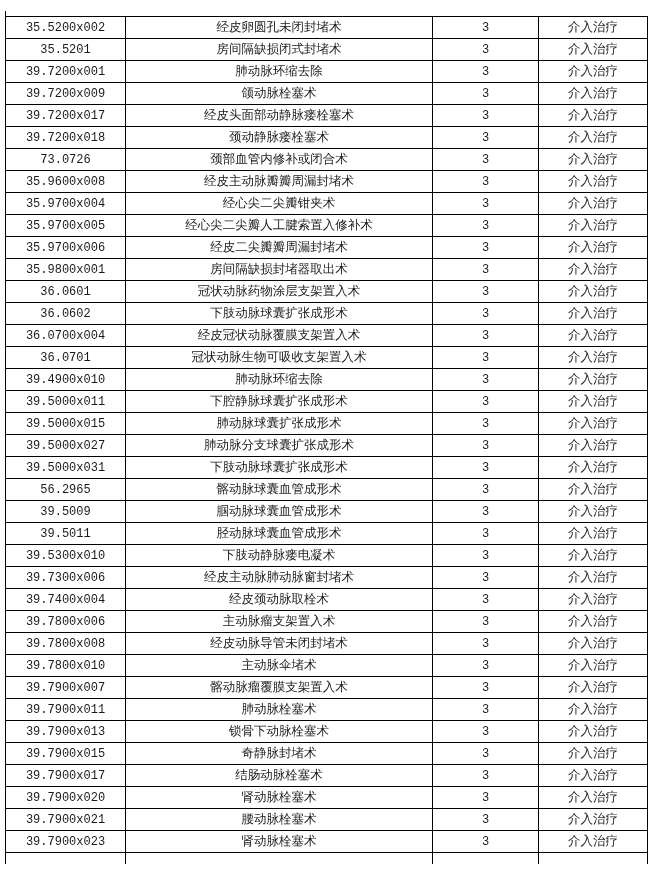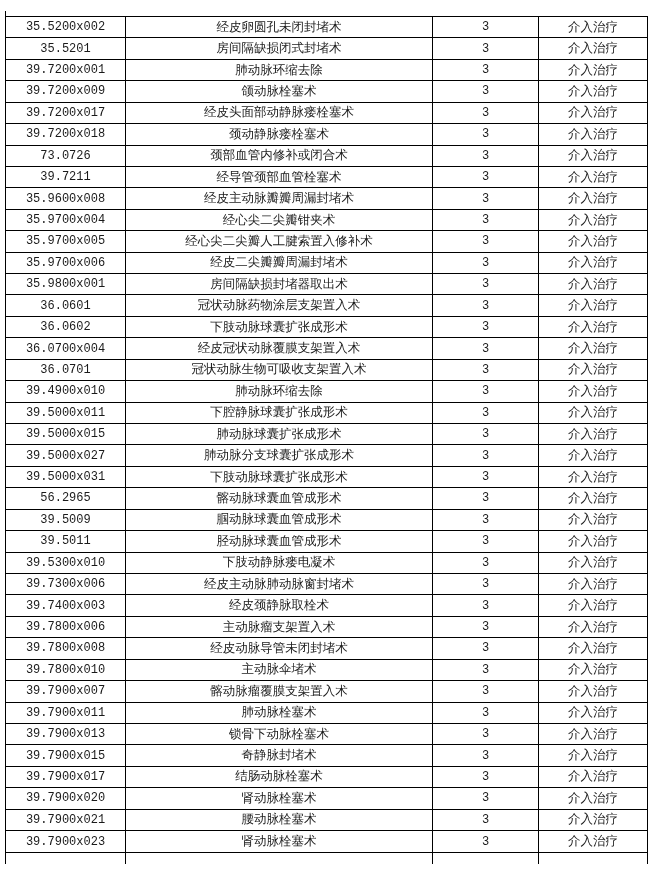--- a/index.html
+++ b/index.html
@@ -110,26 +110,20 @@
         <td class="grade-text">3</td>
         <td class="cn-text">介入治疗</td>
       </tr>
         <tr>
         <td class="code-text">73.0726</td>
         <td class="cn-text">颈部血管内修补或闭合术</td>
         <td class="grade-text">3</td>
         <td class="cn-text">介入治疗</td>
       </tr>
         <tr>
-        <td class="code-text">39.7211</td>
-        <td class="cn-text">经导管颈部血管栓塞术</td>
-        <td class="grade-text">3</td>
-        <td class="cn-text">介入治疗</td>
-      </tr>
-        <tr>
         <td class="code-text">35.9600x008</td>
         <td class="cn-text">经皮主动脉瓣瓣周漏封堵术</td>
         <td class="grade-text">3</td>
         <td class="cn-text">介入治疗</td>
       </tr>
         <tr>
         <td class="code-text">35.9700x004</td>
         <td class="cn-text">经心尖二尖瓣钳夹术</td>
         <td class="grade-text">3</td>
         <td class="cn-text">介入治疗</td>
@@ -230,22 +224,22 @@
         <td class="grade-text">3</td>
         <td class="cn-text">介入治疗</td>
       </tr>
         <tr>
         <td class="code-text">39.7300x006</td>
         <td class="cn-text">经皮主动脉肺动脉窗封堵术</td>
         <td class="grade-text">3</td>
         <td class="cn-text">介入治疗</td>
       </tr>
         <tr>
-        <td class="code-text">39.7400x003</td>
-        <td class="cn-text">经皮颈静脉取栓术</td>
+        <td class="code-text">39.7400x004</td>
+        <td class="cn-text">经皮颈动脉取栓术</td>
         <td class="grade-text">3</td>
         <td class="cn-text">介入治疗</td>
       </tr>
         <tr>
         <td class="code-text">39.7800x006</td>
         <td class="cn-text">主动脉瘤支架置入术</td>
         <td class="grade-text">3</td>
         <td class="cn-text">介入治疗</td>
       </tr>
         <tr>

